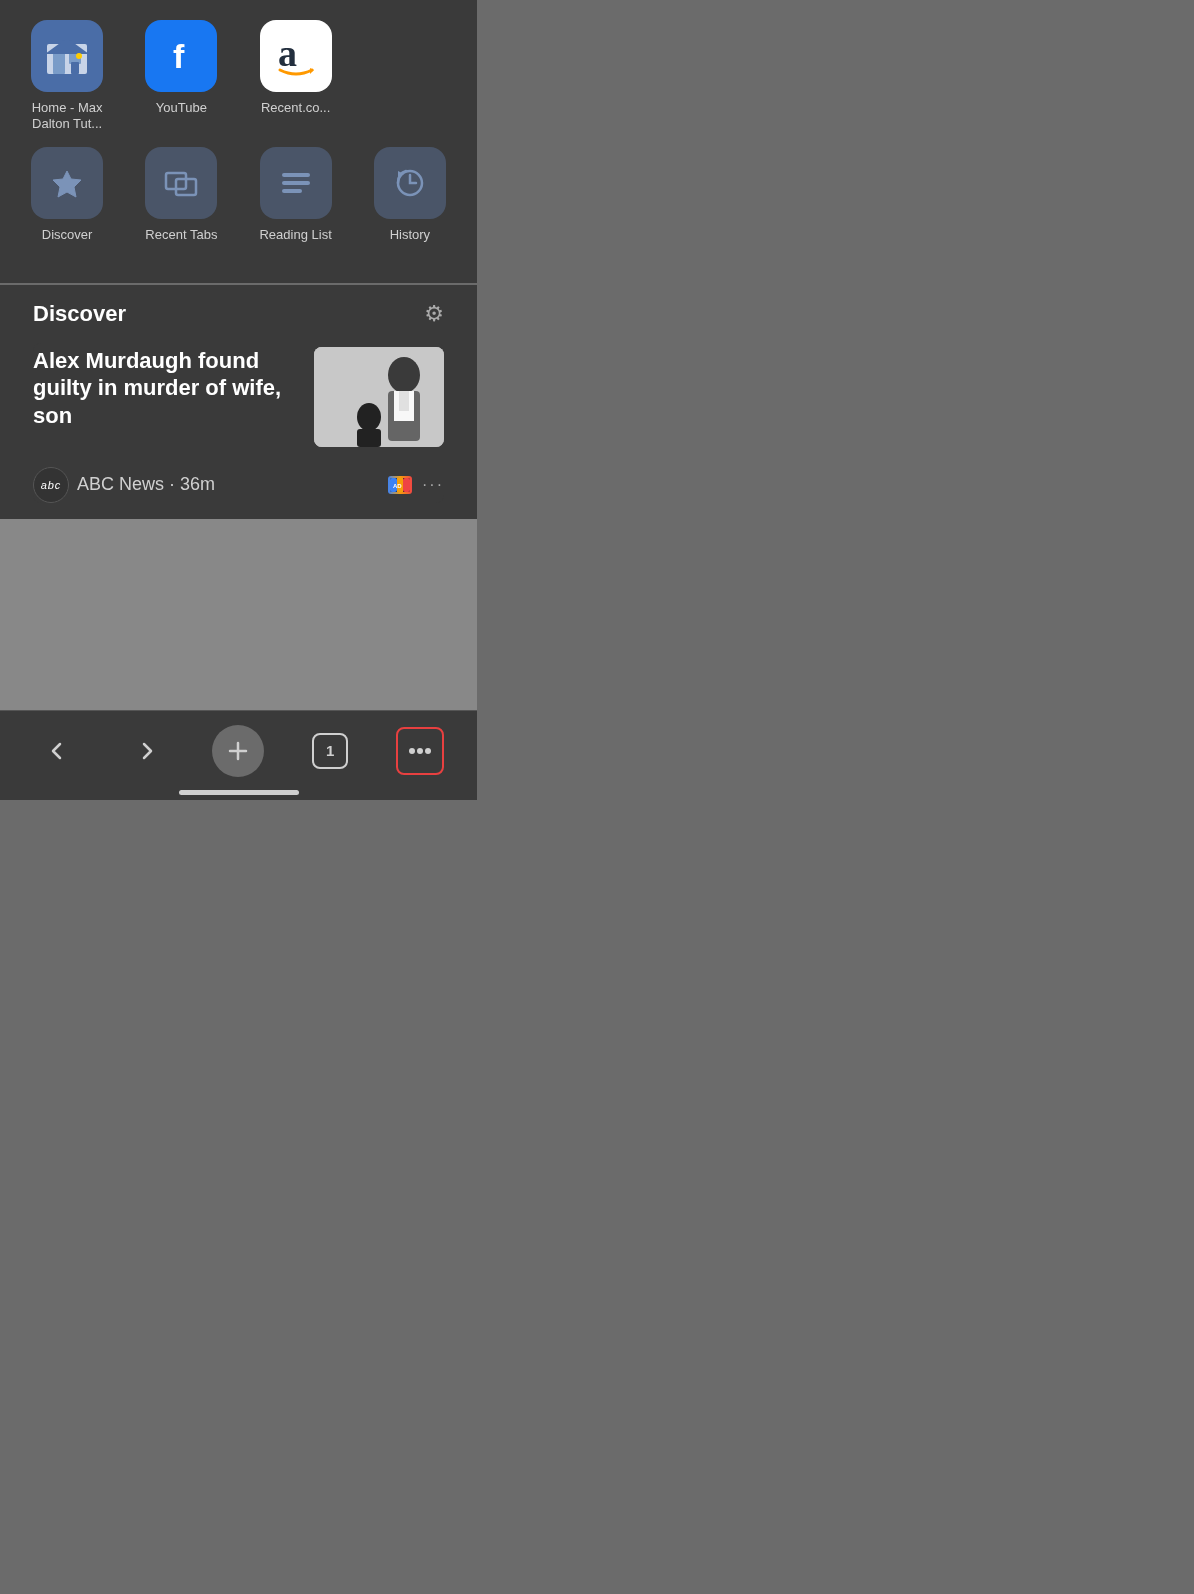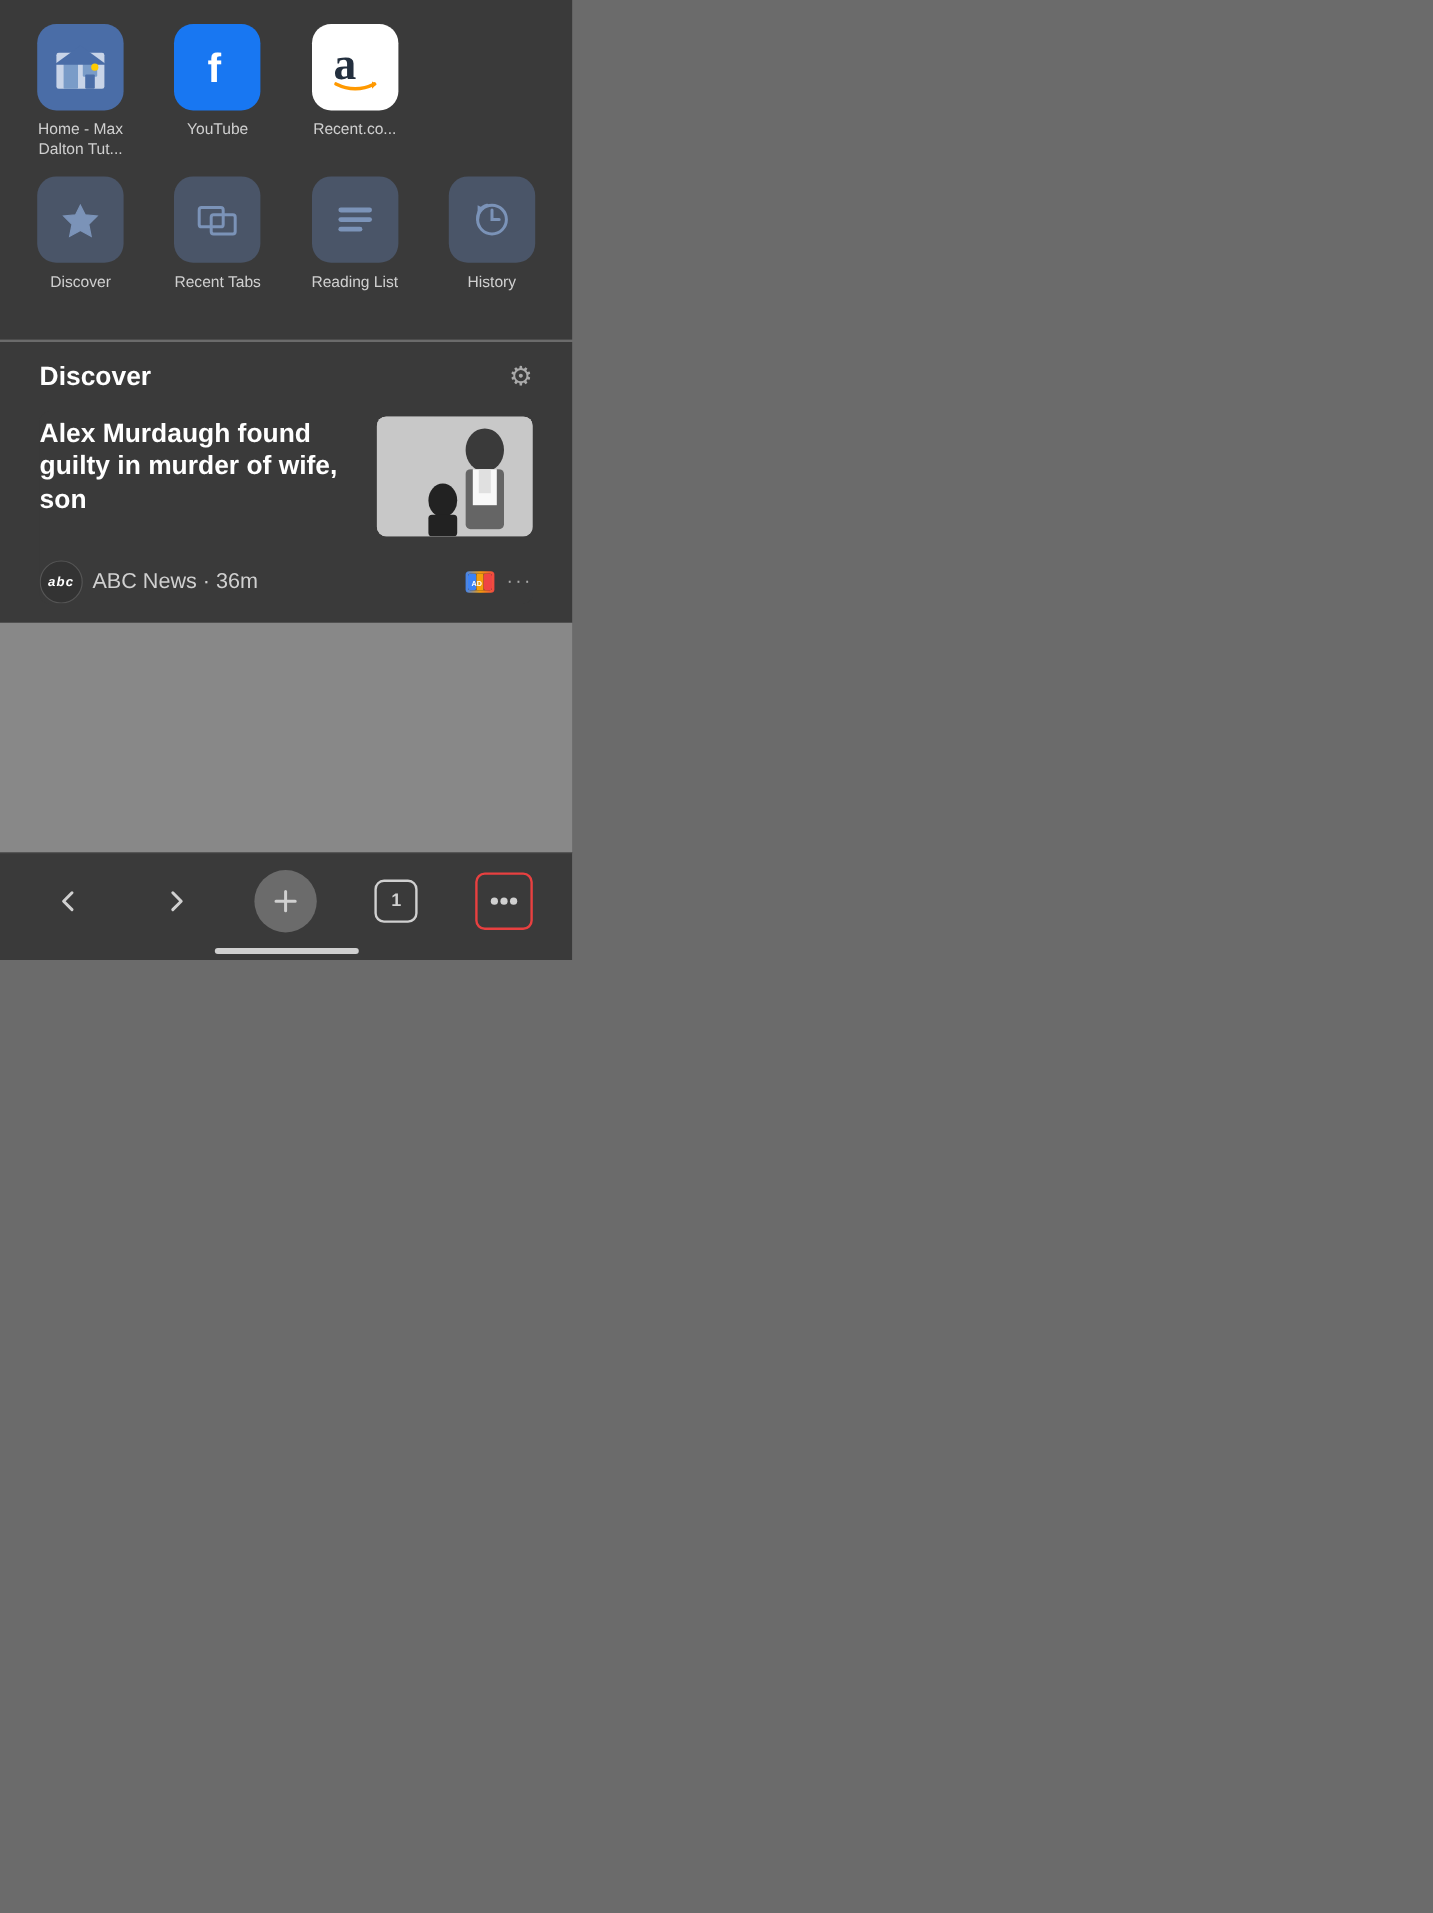--- a/index.html
+++ b/index.html
@@ -167,21 +167,21 @@
       background: #333;
       display: flex;
       align-items: center;
       justify-content: center;
       border: 1px solid #555;
     }
 
     .abc-text {
       color: #fff;
       font-size: 11px;
-      font-weight: 700;
+      font-weight: 400;
       font-style: italic;
       letter-spacing: 1px;
     }
 
     .source-name {
       color: #d0d0d0;
       font-size: 18px;
     }
 
     .news-actions {

